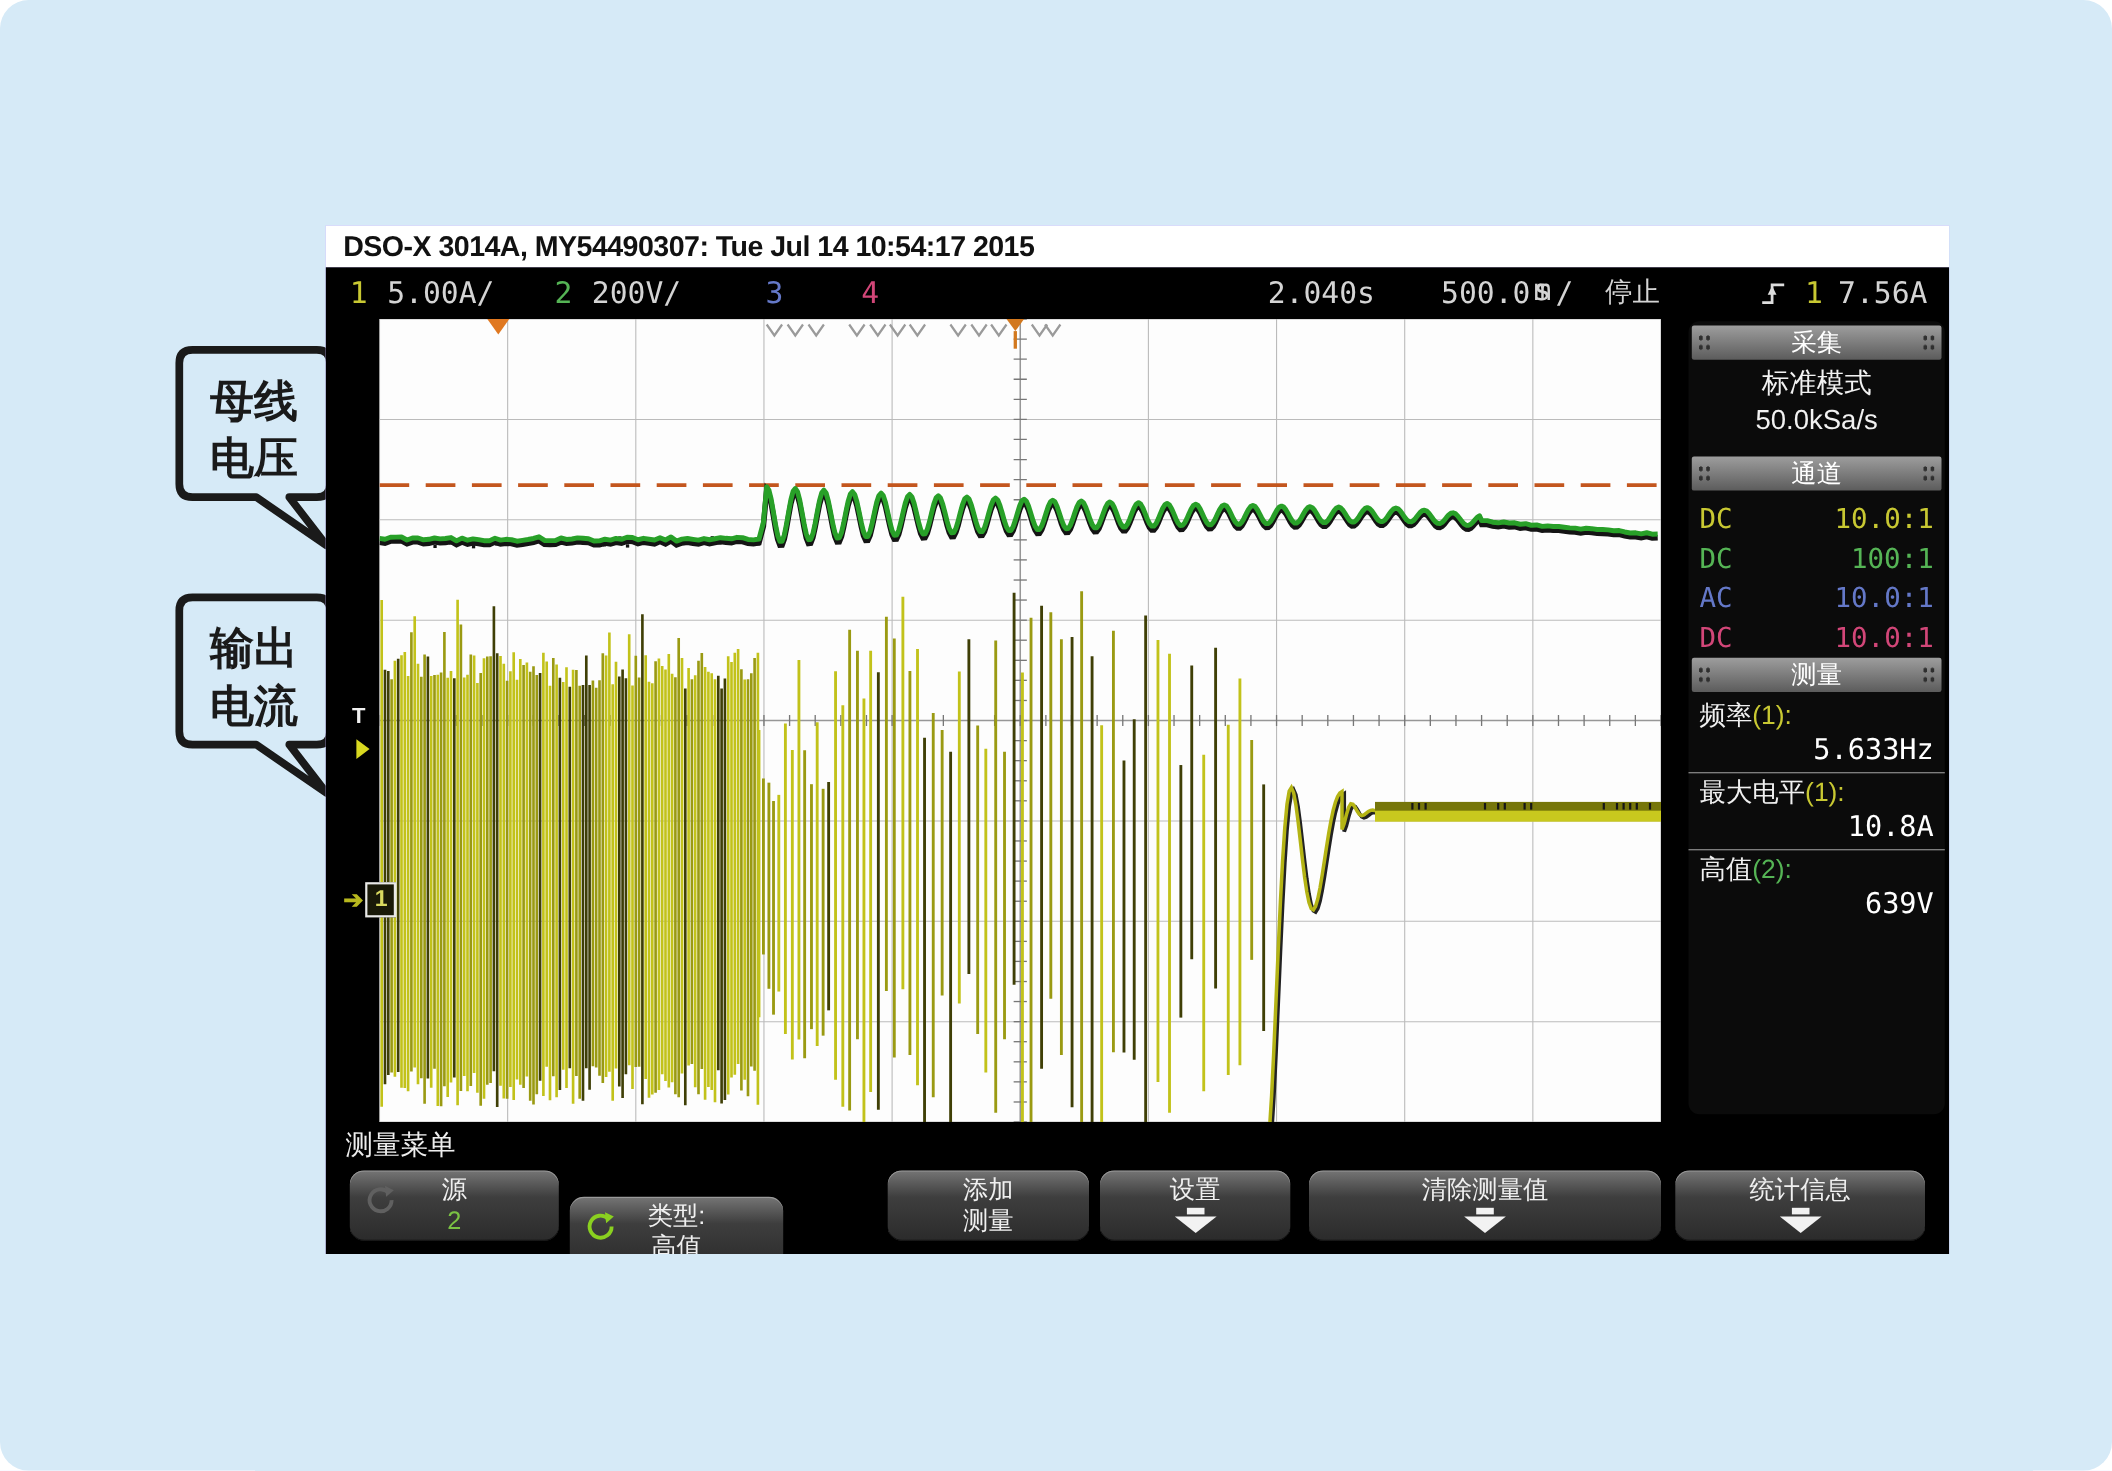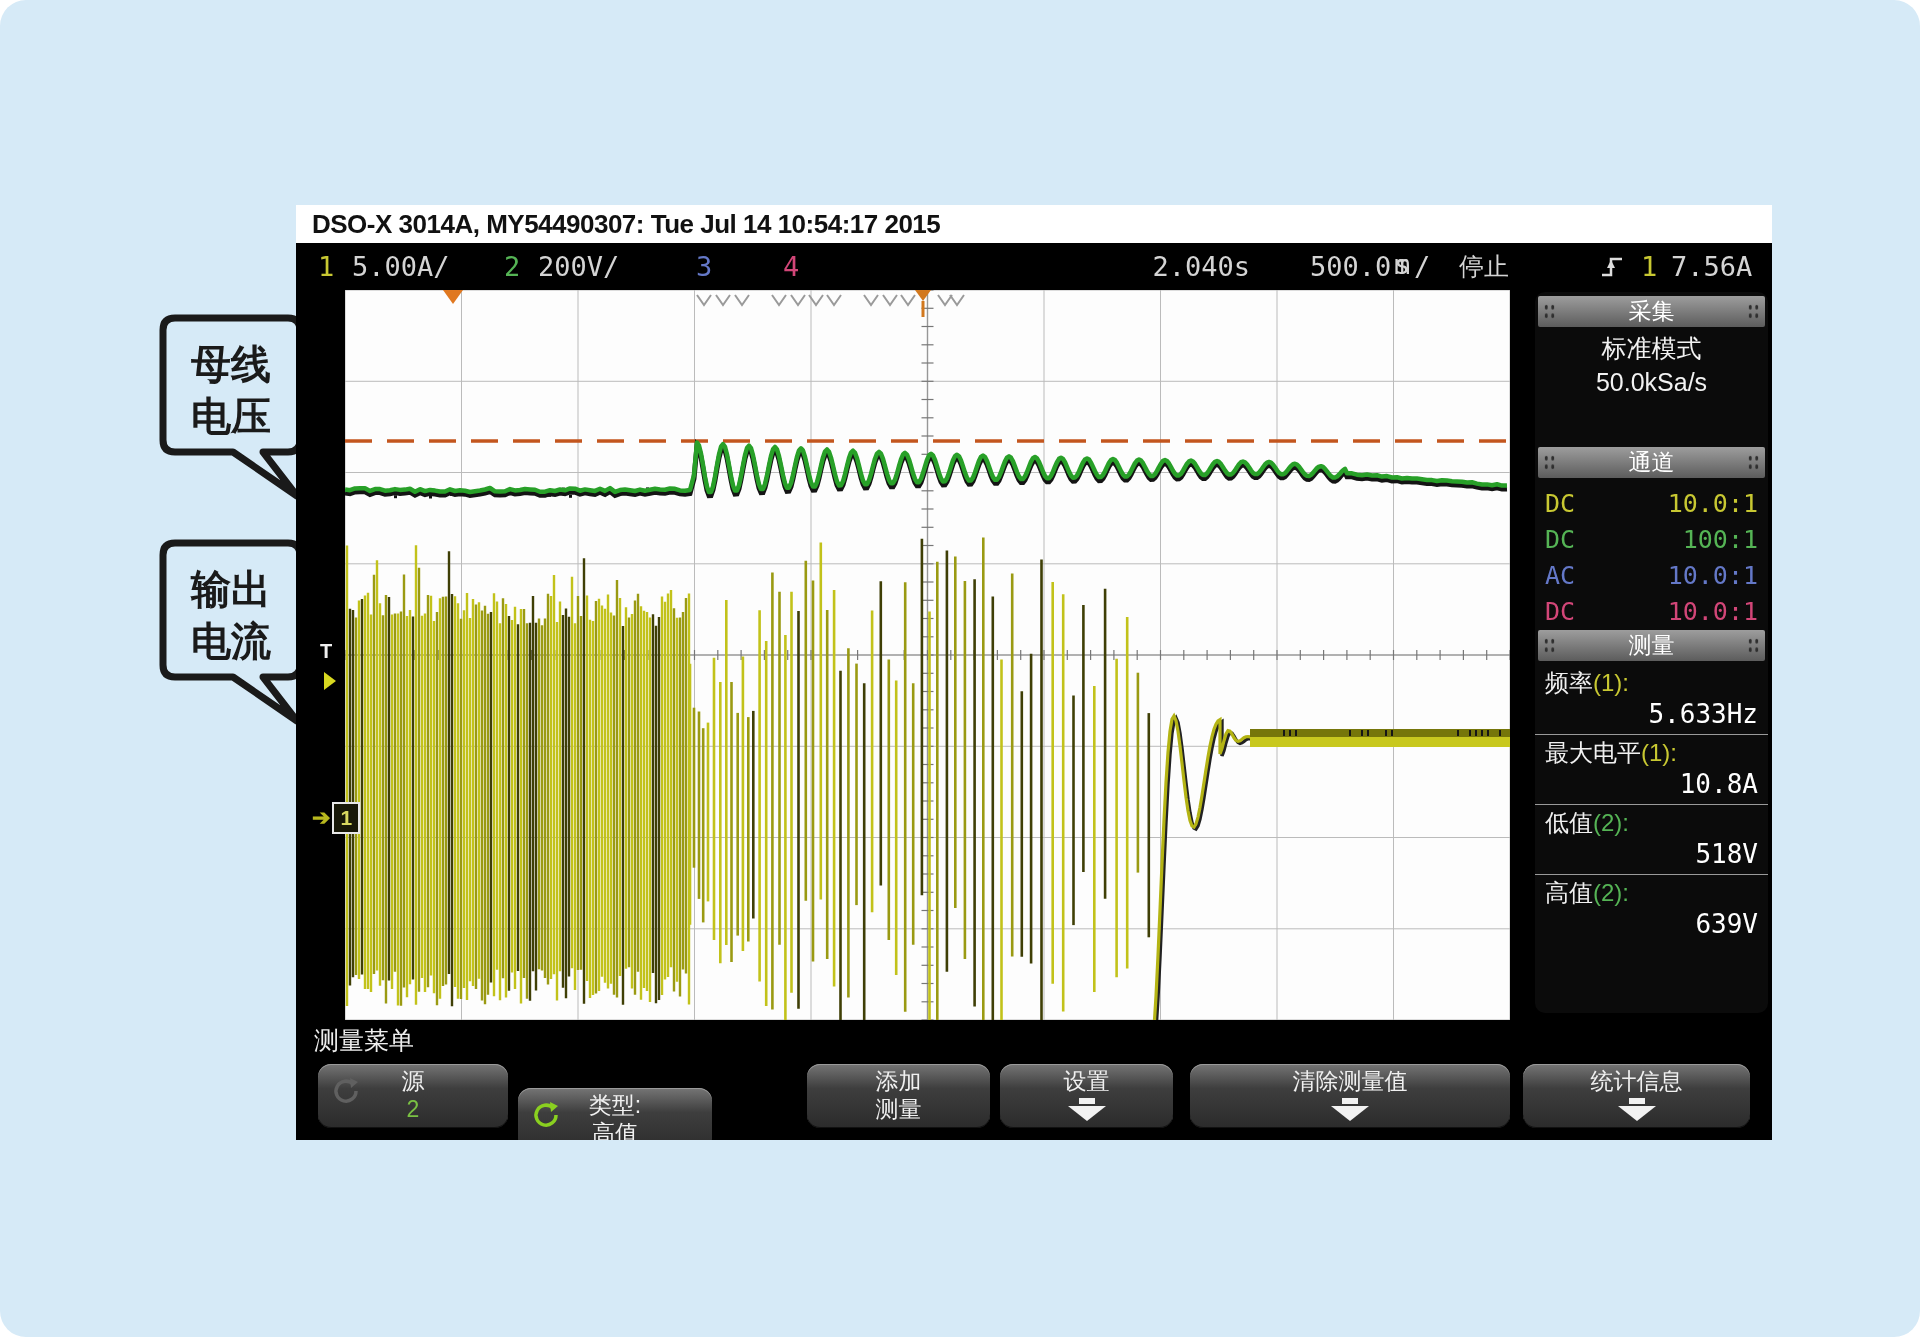--- a/index.html
+++ b/index.html
@@ -466,21 +466,21 @@
       </div>
 
       <div class="rpanel">
 
         <div class="sec-hdr">
           <span class="grip l"></span>
           <span>采集</span>
           <span class="grip r"></span>
         </div>
         <div class="acq-line">标准模式</div>
-        <div class="acq-line" style="margin-bottom:48px;">50.0kSa/s</div>
+        <div class="acq-line" style="margin-bottom:16px;">50.0kSa/s</div>
 
         <div class="sec-hdr">
           <span class="grip l"></span>
           <span>通道</span>
           <span class="grip r"></span>
         </div>
         <div class="ch-row c1">
           <span>DC</span>
             <span>10.0:1</span>
         </div>
@@ -502,24 +502,20 @@
           <span>测量</span>
           <span class="grip r"></span>
         </div>
         <div class="m-row">
           <div class="m-label"><span>频率</span><span class="c1">(1):</span></div>
           <div class="m-val">5.633Hz</div>
         </div>
         <div class="m-row sep">
           <div class="m-label"><span>最大电平</span><span class="c1">(1):</span></div>
           <div class="m-val">10.8A</div>
-        </div>
-        <div class="m-row sep">
-          <div class="m-label"><span>低值</span><span class="c2">(2):</span></div>
-          <div class="m-val">518V</div>
         </div>
         <div class="m-row sep">
           <div class="m-label"><span>高值</span><span class="c2">(2):</span></div>
           <div class="m-val">639V</div>
         </div>
       </div>
     </div>
 
     <div class="menubar">
       <div class="menu-label">测量菜单</div>

